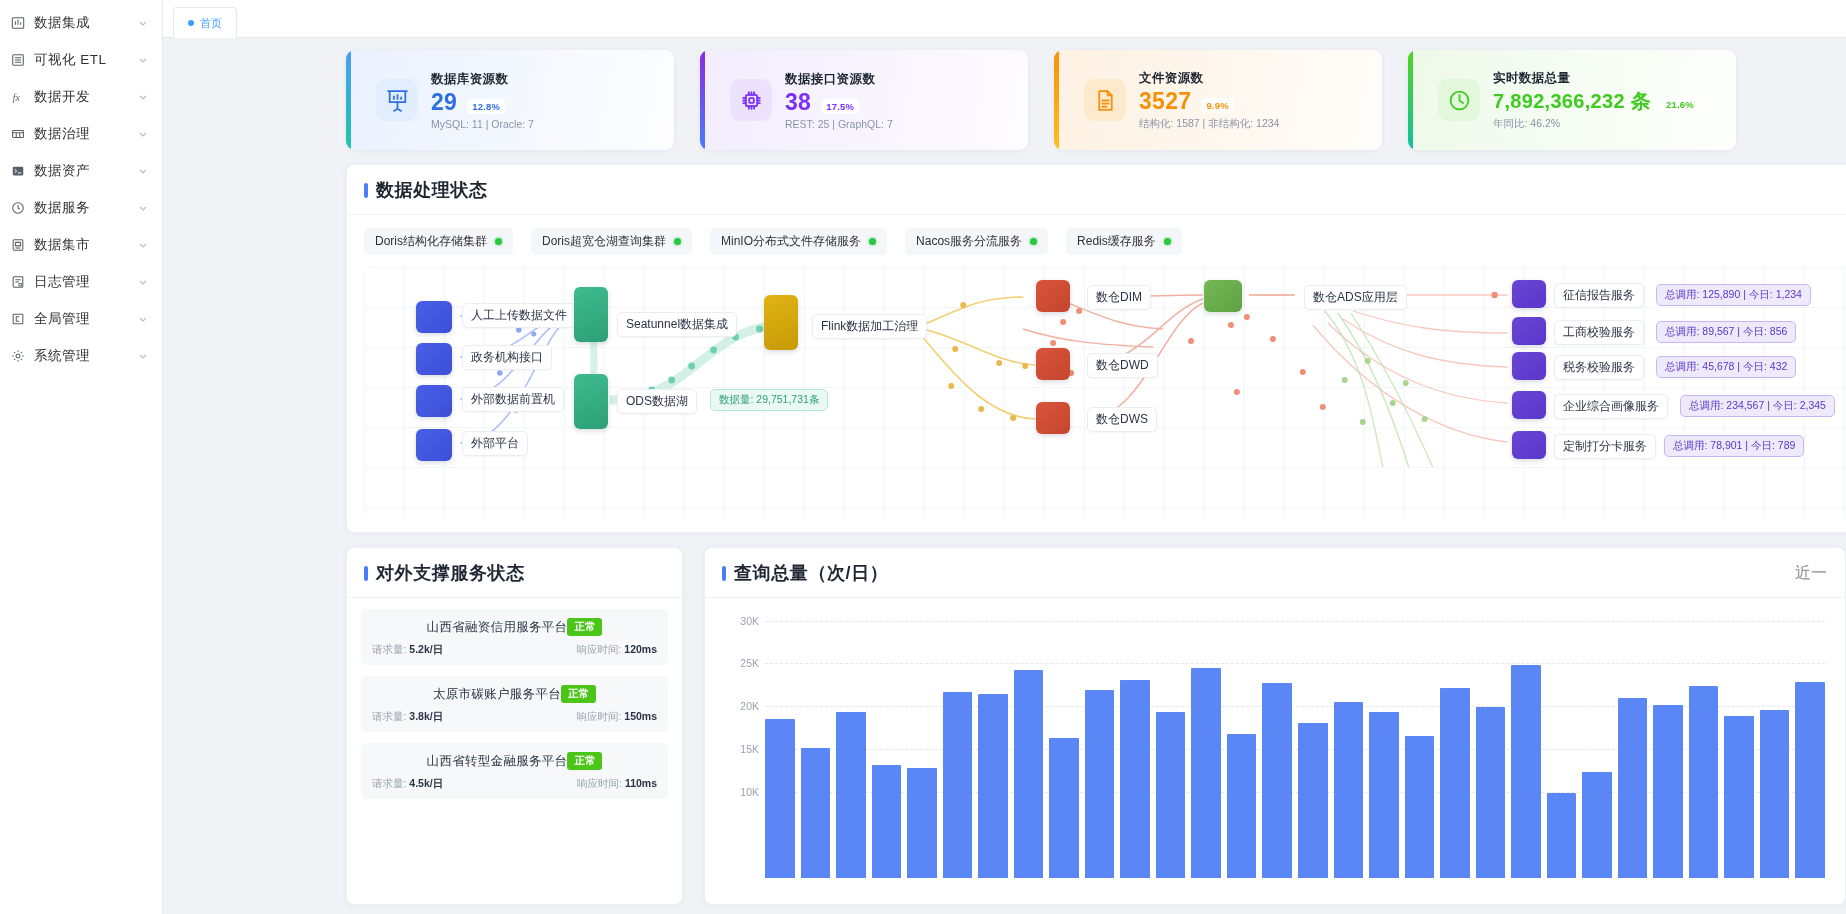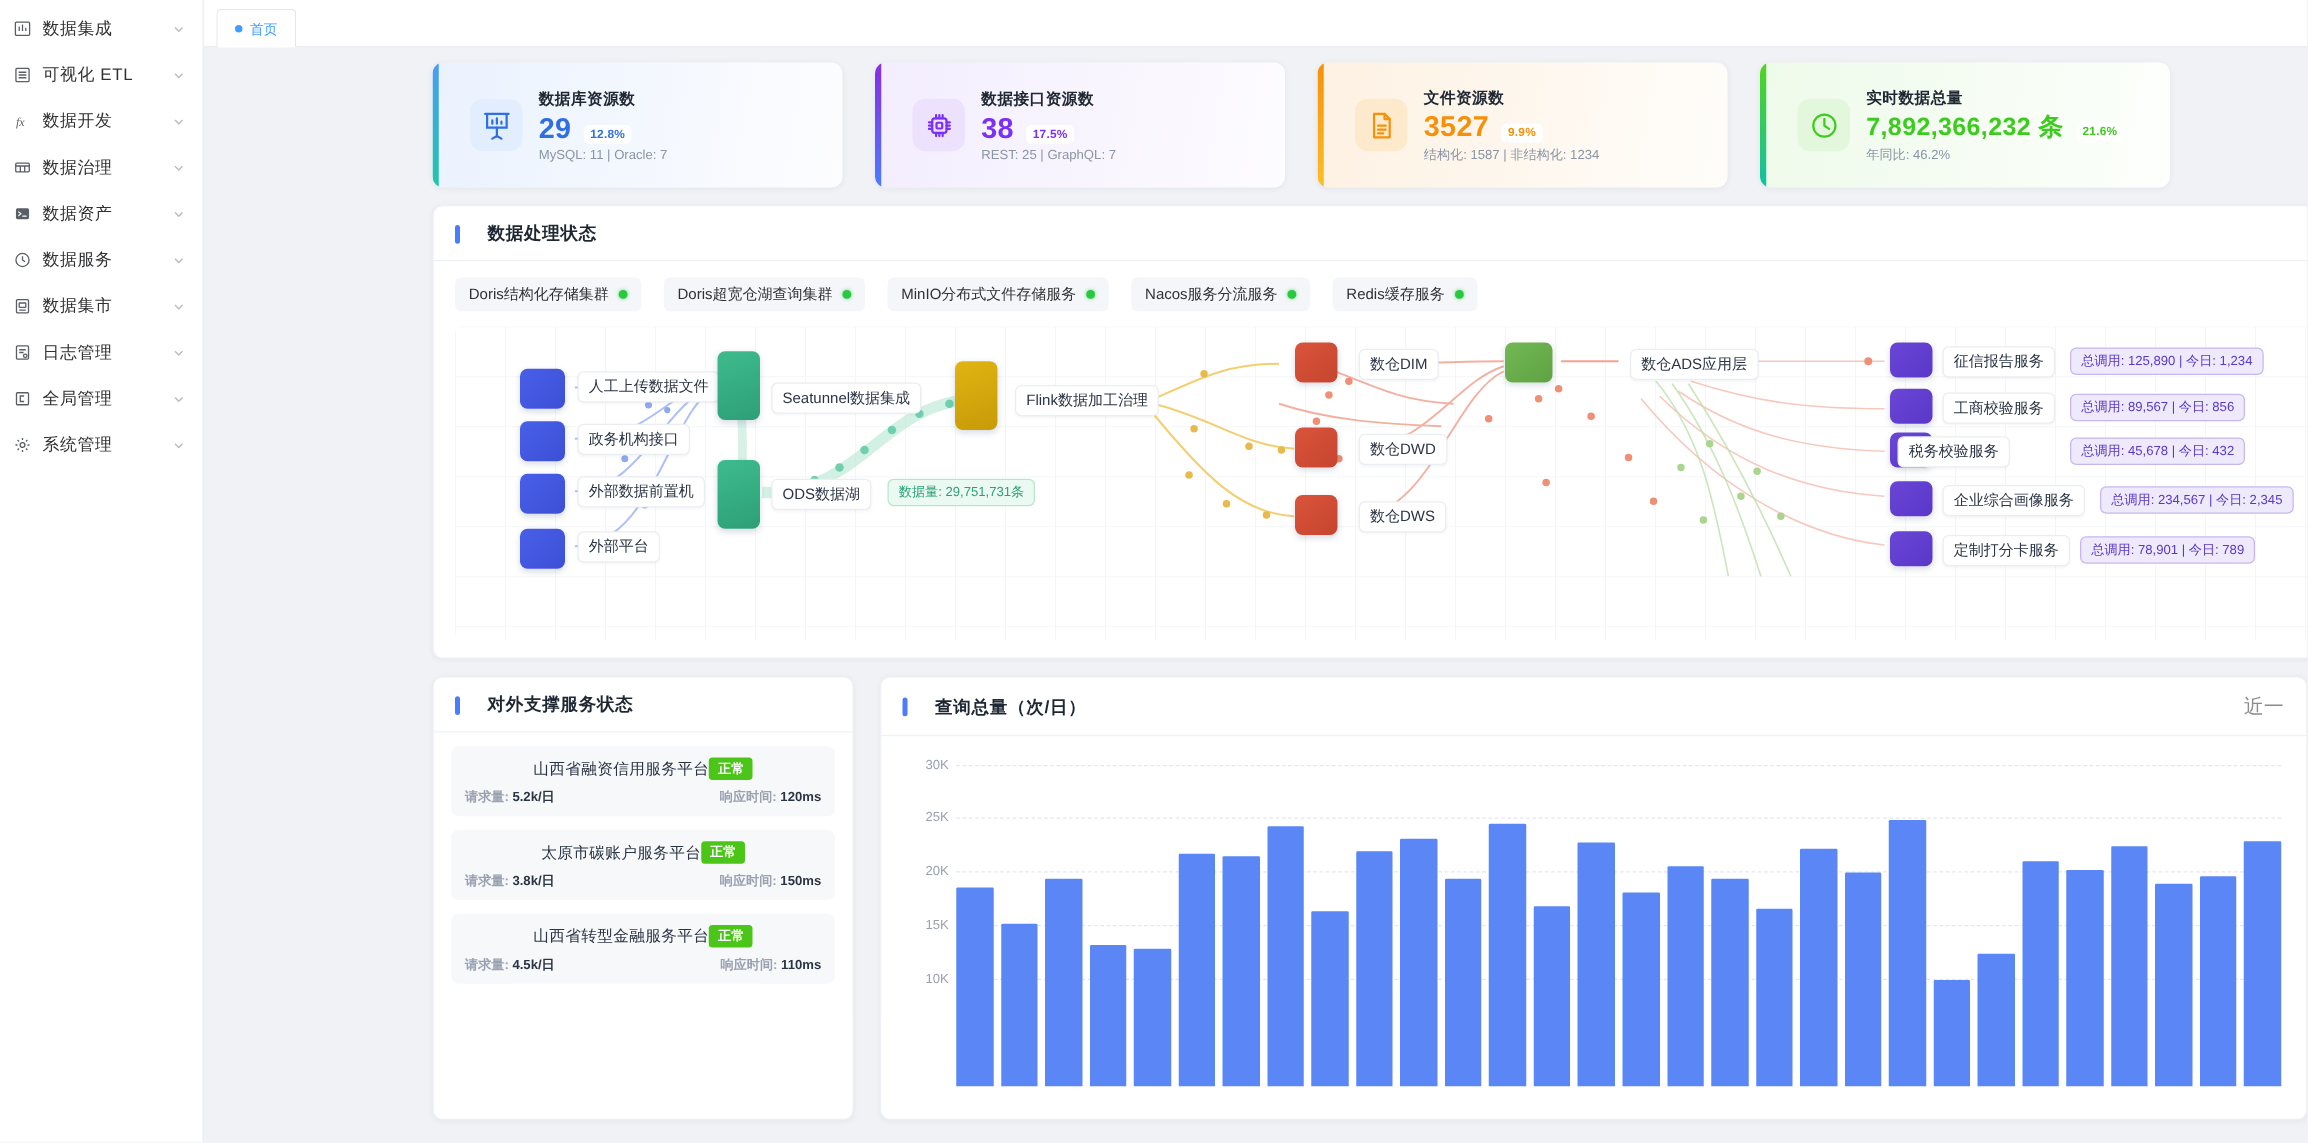--- a/index.html
+++ b/index.html
@@ -75,21 +75,21 @@
 
   
   .panel {
     background:#ffffff; border-radius:8px; box-shadow:0 1px 5px rgba(20,40,80,.05);
     border:1px solid #edf0f4;
   }
   .panel-head {
     display:flex; align-items:center; justify-content:space-between;
     padding:13px 18px 12px 17px; border-bottom:1px solid #eef1f5;
   }
-  .panel-title { display:flex; align-items:center; gap:22px; font-size:14px; font-weight:bold; color:#1f2733; letter-spacing:.6px; }
+  .panel-title { display:flex; align-items:center; gap:8px; font-size:18px; font-weight:bold; color:#1f2733; letter-spacing:.6px; }
   .bar-accent { width:4px; height:15px; background:#4a7dfc; border-radius:2px; }
   .panel-extra { font-size:16px; color:#8c8c8c; }
 
   
   .chips { display:flex; gap:18px; padding:13px 17px 12px 17px; }
   .chip {
     background:#f4f6f9; border-radius:5px; padding:5px 11px; font-size:12px;
     color:#303133; display:flex; align-items:center; gap:8px; white-space:nowrap;
   }
   .chip .led { width:7px; height:7px; border-radius:50%; background:#28c840; box-shadow:0 0 3px rgba(40,200,64,.7); }
@@ -117,21 +117,21 @@
   }
 
   
   .bottom { display:flex; gap:21px; padding:0 0 0 183px; margin-top:14px; }
   .svc-panel { flex:0 0 337px; }
   .svc-list { padding:11px 14px 6px 14px; }
   .svc-item { background:#f7f8fa; border-radius:6px; padding:9px 11px 8px 11px; margin-bottom:11px; }
   .svc-row1 { display:flex; align-items:center; justify-content:center; }
   .svc-name { font-size:12.5px; color:#2b3445; letter-spacing:.3px; }
   .svc-state { background:#4cc519; color:#fff; font-size:10.5px; border-radius:3px; padding:2px 7px; font-weight:bold; }
-  .svc-row2 { display:flex; justify-content:space-between; margin-top:7px; font-size:10.5px; color:#9aa2b1;font-weight:bold; }
+  .svc-row2 { display:flex; justify-content:space-between; margin-top:7px; font-size:10.5px; color:#9aa2b1; }
   .svc-row2 b { color:#2b3445; font-size:10.5px; }
 
   .chart-panel { flex:1; margin-right:0; }
   .chart-area { position:relative; height:306px; padding:14px 20px 0 14px; }
   .ylabels { position:absolute; left:20px; top:14px; width:34px; }
   .ytick { position:absolute; font-size:10.5px; color:#9aa2b1; right:0; transform:translateY(-50%); }
   .plot { position:absolute; left:60px; right:20px; top:14px; bottom:26px; }
   .gridline { position:absolute; left:0; right:0; border-top:1px dashed #e3e7ee; }
   .bars { position:absolute; inset:0; display:flex; align-items:flex-end; gap:6px; }
   .bar { flex:1; background:#5a87f5; border-radius:1px 1px 0 0; }
@@ -526,21 +526,21 @@
 
         <div class="node" style="left:1148px; top:13px; width:34px; height:28px; background:linear-gradient(140deg,#6a46d6,#5a37c9);"></div>
         <div class="nlabel" style="left:1190px; top:16px;">征信报告服务</div>
         <div class="badge-tag" style="left:1292px; top:17px; background:#eeeafb; color:#5a37c9; border-color:#c6b7f0;">总调用: 125,890 | 今日: 1,234</div>
 
         <div class="node" style="left:1148px; top:50px; width:34px; height:28px; background:linear-gradient(140deg,#6a46d6,#5a37c9);"></div>
         <div class="nlabel" style="left:1190px; top:53px;">工商校验服务</div>
         <div class="badge-tag" style="left:1292px; top:54px; background:#eeeafb; color:#5a37c9; border-color:#c6b7f0;">总调用: 89,567 | 今日: 856</div>
 
         <div class="node" style="left:1148px; top:85px; width:34px; height:28px; background:linear-gradient(140deg,#6a46d6,#5a37c9);"></div>
-        <div class="nlabel" style="left:1154px; top:88px;text-align:center;">税务校验服务</div>
+        <div class="nlabel" style="left:1190px; top:88px;text-align:center;">税务校验服务</div>
         <div class="badge-tag" style="left:1292px; top:89px; background:#eeeafb; color:#5a37c9; border-color:#c6b7f0;">总调用: 45,678 | 今日: 432</div>
 
         <div class="node" style="left:1148px; top:124px; width:34px; height:28px; background:linear-gradient(140deg,#6a46d6,#5a37c9);"></div>
         <div class="nlabel" style="left:1190px; top:127px;">企业综合画像服务</div>
         <div class="badge-tag" style="left:1316px; top:128px; background:#eeeafb; color:#5a37c9; border-color:#c6b7f0;">总调用: 234,567 | 今日: 2,345</div>
 
         <div class="node" style="left:1148px; top:164px; width:34px; height:28px; background:linear-gradient(140deg,#6a46d6,#5a37c9);"></div>
         <div class="nlabel" style="left:1190px; top:167px;">定制打分卡服务</div>
         <div class="badge-tag" style="left:1300px; top:168px; background:#eeeafb; color:#5a37c9; border-color:#c6b7f0;">总调用: 78,901 | 今日: 789</div>
       </div>

